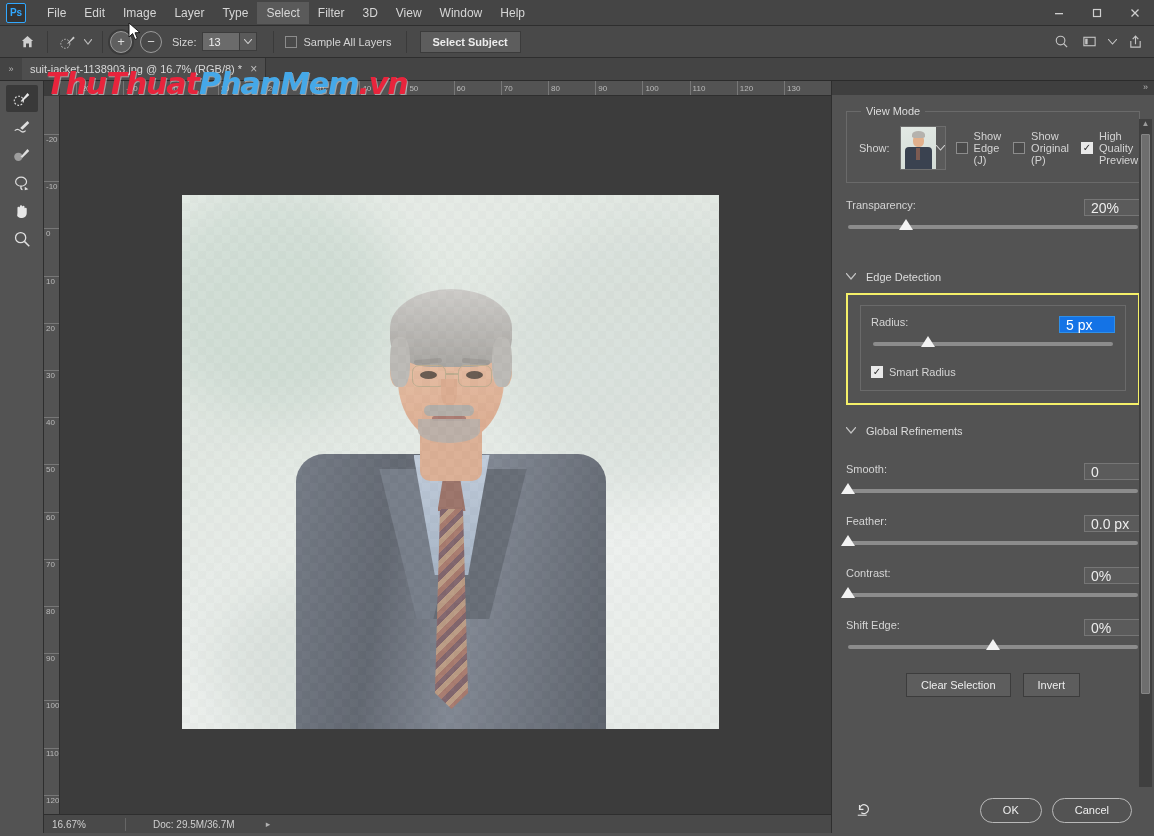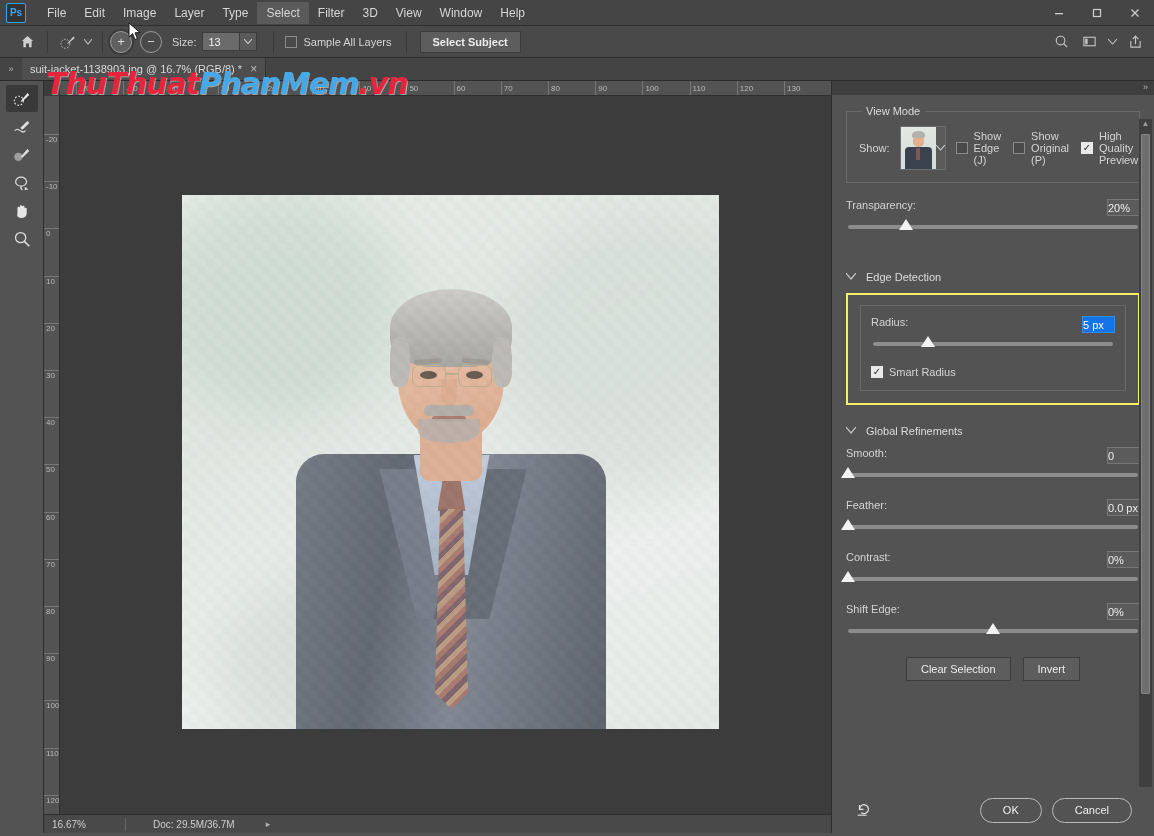--- a/index.html
+++ b/index.html
@@ -236,23 +236,23 @@
     flex: 1; display: flex; align-items: center; justify-content: center;
     font-size: 8px; color: #d0d0d0;
   }
   .view-checks { display: flex; flex-direction: row; gap: 12px; }
   .slider-row { margin-top: 14px; }
   .slider-head {
     display: flex; align-items: flex-start; justify-content: space-between;
   }
   .slider-label { font-size: 11px; }
   .val-field {
-    width: 33px; height: 17px; background: #5b5b5b;
-    border: 1px solid #767676; color: #ededed; font-size: 11px;
-    display: flex; align-items: center; 
+    width: 56px; height: 17px; background: #5b5b5b;
+    border: 1px solid #767676; color: #ededed; font-size: 14px;
+    display: flex; align-items: center; padding-left: 6px;
   }
   .val-field.sel { background: #1473e6; border-color: #2f8fe8; color: #fff; }
   .track {
     position: relative; height: 4px; background: #8c8c8c;
     border-radius: 2px; margin-top: 9px; margin-left: 2px; margin-right: 2px;
   }
   .thumbtri {
     position: absolute; top: -6px; width: 0; height: 0;
     border-left: 7px solid transparent; border-right: 7px solid transparent;
     border-bottom: 11px solid #f2f2f2; transform: translateX(-7px);
@@ -628,21 +628,21 @@
 
       <div class="section-head" style="margin-top:20px">
         <span class="chev">
           <svg width="10" height="7" viewBox="0 0 10 7">
               <path d="M0 0 L5 6 L10 0" fill="none" stroke="#c4c4c4" stroke-width="1.2"></path>
             </svg>
         </span>
         <span>Global Refinements</span>
       </div>
 
-      <div id="global-sliders" style="margin-top:10px">
+      <div id="global-sliders" style="margin-top:26px">
           <div class="slider-row" style="margin-top: 0px;">
             <div class="slider-head">
               <span class="slider-label">Smooth:</span>
               <span class="val-field">0</span>
             </div>
             <div class="track">
               <span class="thumbtri" style="left: 0%;"></span>
             </div>
           </div>
           <div class="slider-row" style="margin-top: 22px;">

